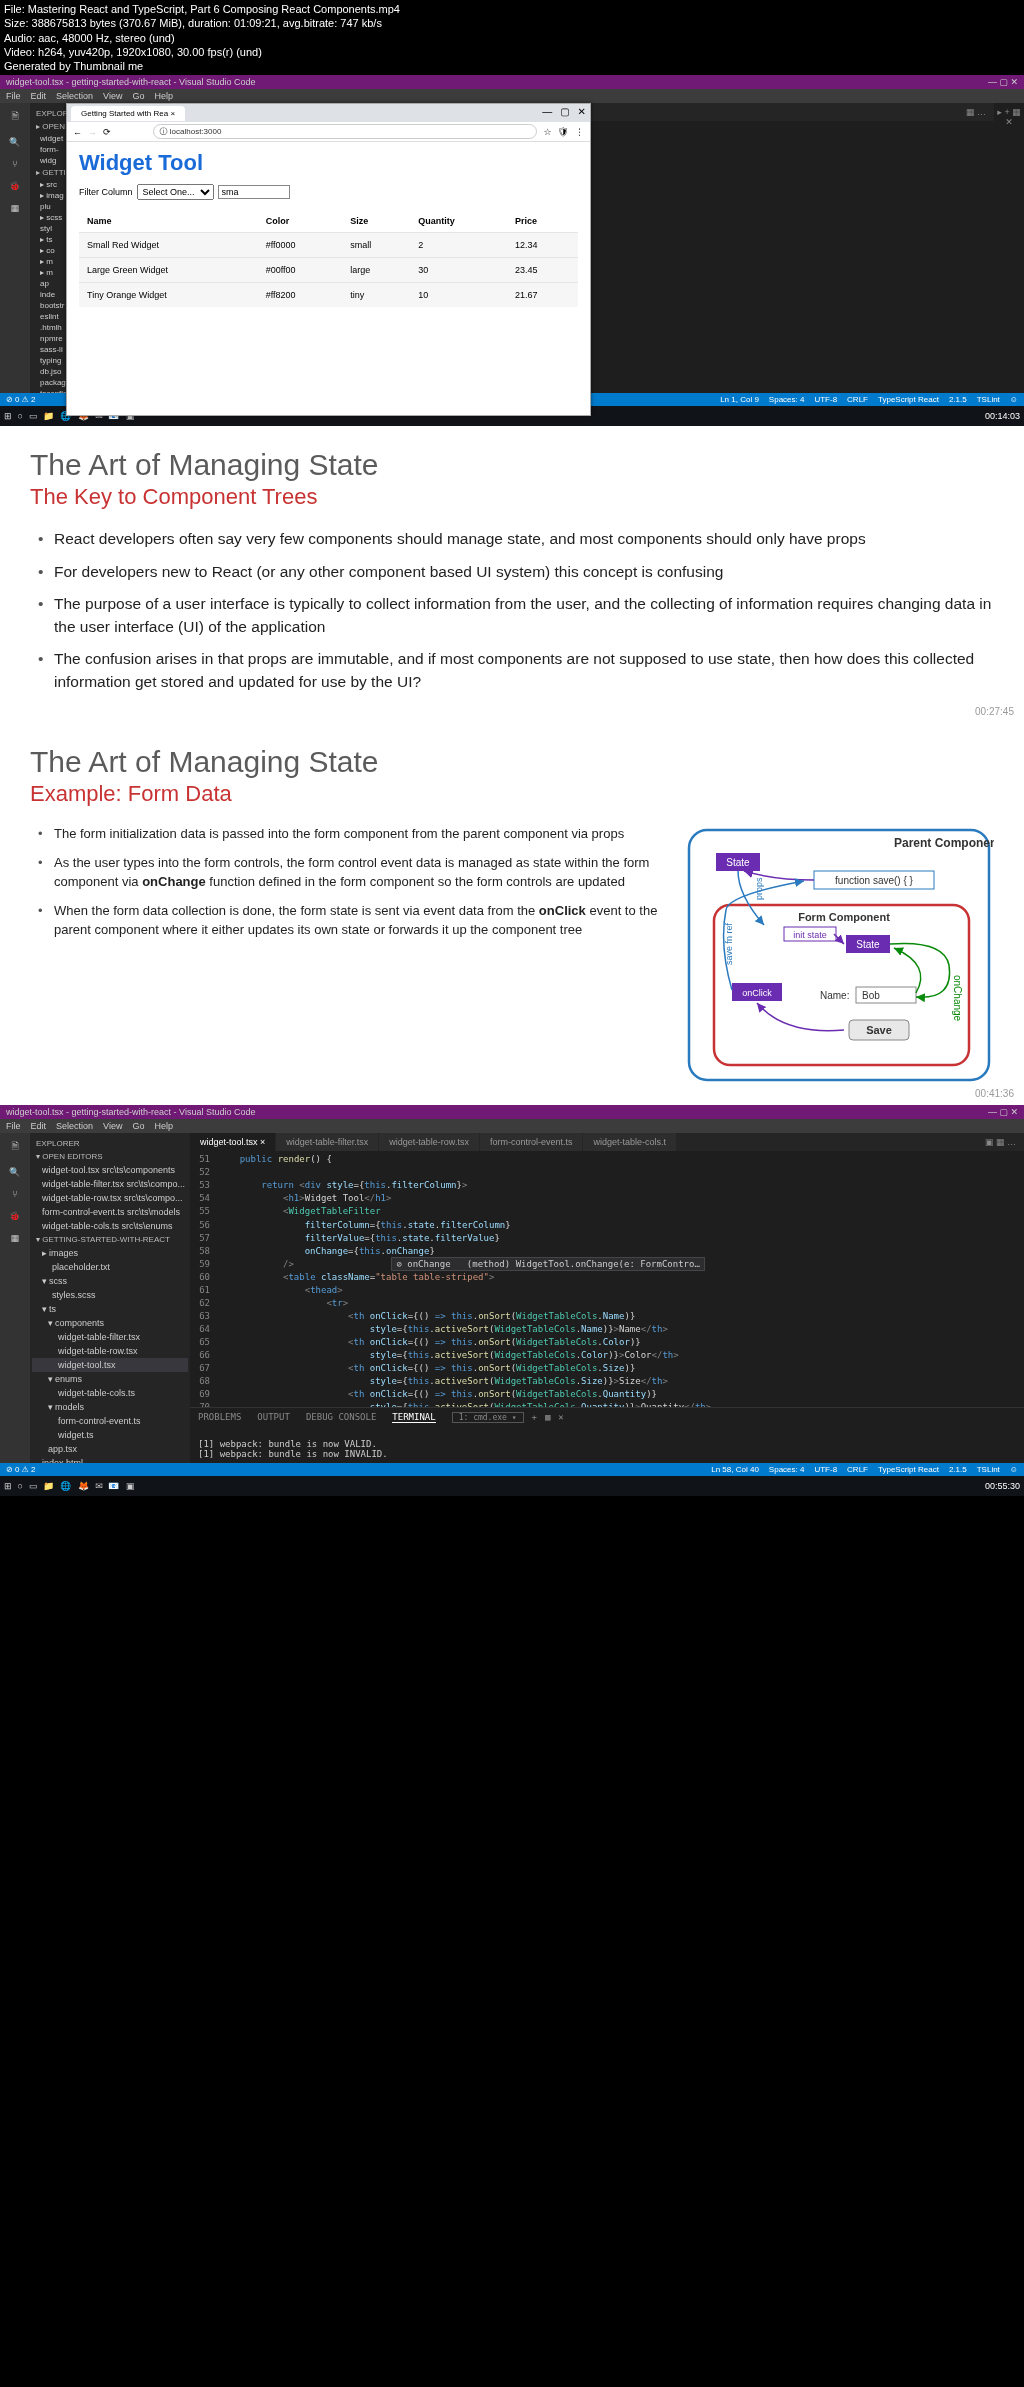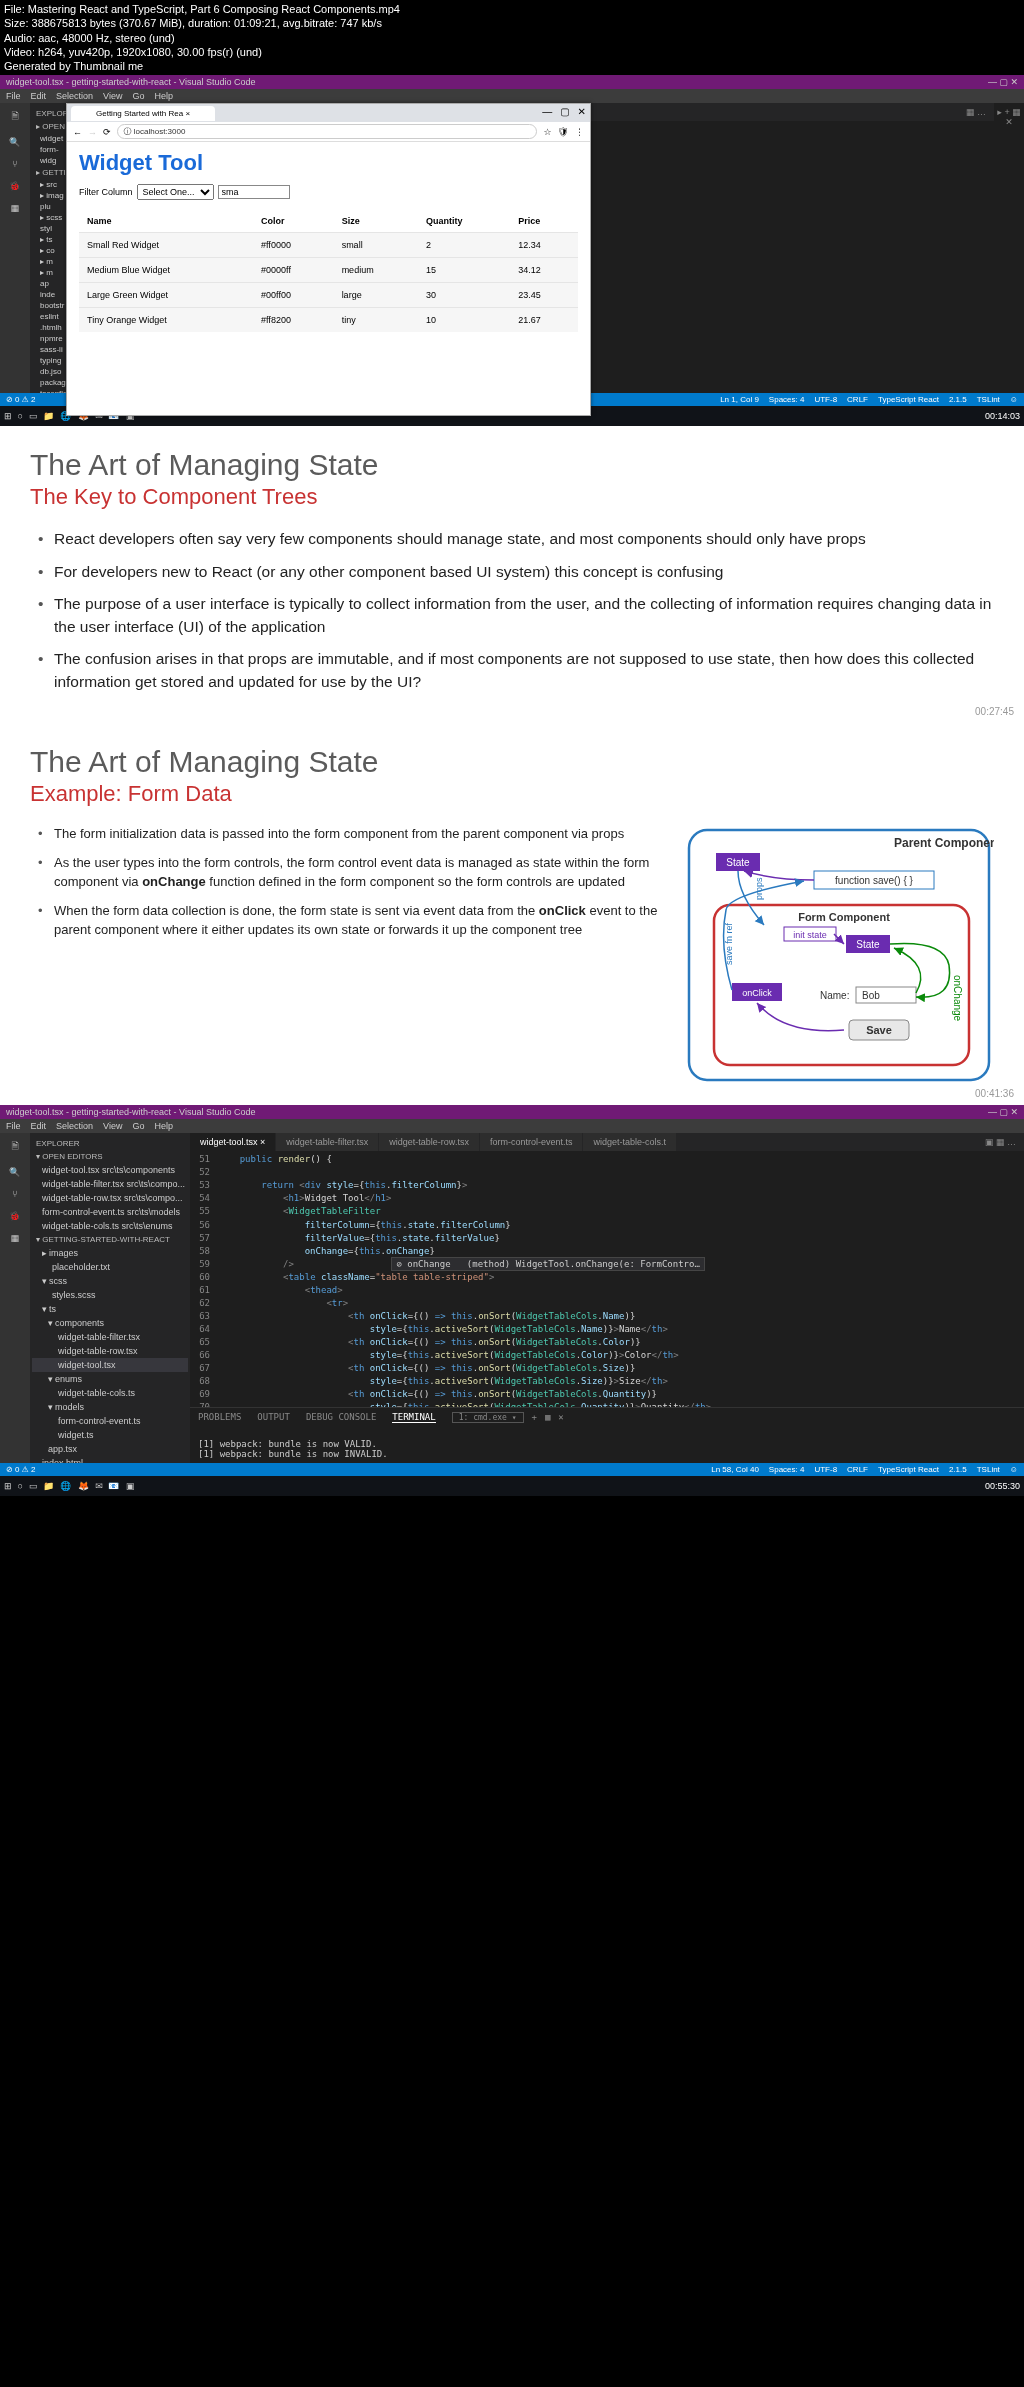--- a/index.html
+++ b/index.html
@@ -24,24 +24,24 @@
 .vscode-tab.active { background: #1e1e1e; color: #fff; }
 .vscode-statusbar { background: #007acc; color: #fff; display: flex; justify-content: space-between; padding: 2px 6px; font-size: 8px; }
 .vscode-statusbar .segl { display: flex; gap: 8px; }
 .vscode-statusbar .segr { display: flex; gap: 10px; }
 .taskbar { background: #101318; display: flex; align-items: center; padding: 0 4px; height: 20px; gap: 6px; position: relative; }
 .taskbar .time { position: absolute; right: 4px; color: #fff; font-size: 9px; }
 
 
 .browser { position: absolute; top: 0; left: 66px; width: 525px; height: 313px; background: #fff; border: 1px solid #aaa; z-index: 10; box-shadow: 0 0 4px rgba(0,0,0,0.5); color: #000; }
 .browser-tabs { background: #dee1e6; display: flex; align-items: center; font-size: 8px; height: 18px; position: relative; }
-.browser-tab { background: #fff; padding: 3px 25px; border-radius: 4px 4px 0 0; margin-left: 4px; font-size: 8px; }
+.browser-tab { background: #fff; padding: 3px 10px; border-radius: 4px 4px 0 0; margin-left: 4px; font-size: 8px; }
 .browser-ctrl { position: absolute; right: 4px; top: 2px; display: flex; gap: 8px; font-size: 10px; }
 .browser-addr { display: flex; align-items: center; padding: 2px 6px; gap: 6px; font-size: 9px; border-bottom: 1px solid #ddd; }
-.browser-addr .url { flex: 1; border: 1px solid #ccc; border-radius: 10px; padding: 1px 6px; font-size: 8px; color: #333; }
+.browser-addr .url { flex: 1; border: 1px solid #ccc; border-radius: 10px; padding: 1px 6px; font-size: 8px; color: #333; margin-left: 36px; }
 .browser-content { padding: 8px 12px; }
 .browser-content h1 { color: #1a6ad8; font-size: 22px; font-weight: bold; margin-bottom: 8px; }
 .filter-row { display: flex; align-items: center; gap: 4px; font-size: 9px; margin-bottom: 10px; }
 .filter-row select { font-size: 9px; padding: 1px; }
 .filter-row input { font-size: 9px; padding: 1px 3px; width: 72px; border: 1px solid #888; }
 .wtable { width: 100%; border-collapse: collapse; font-size: 9px; }
 .wtable th { text-align: left; padding: 6px 8px; font-weight: bold; }
 .wtable td { padding: 7px 8px; }
 .wtable tbody tr { background: #f6f6f6; border-top: 1px solid #e5e5e5; }
 
@@ -178,27 +178,20 @@
             <th>Price</th>
           </tr>
             </thead>
           <tbody>
             <tr>
                 <td>Small Red Widget</td>
                 <td>#ff0000</td>
                 <td>small</td>
                 <td>2</td>
                 <td>12.34</td>
-              </tr>
-            <tr>
-                <td>Medium Blue Widget</td>
-                <td>#0000ff</td>
-                <td>medium</td>
-                <td>15</td>
-                <td>34.12</td>
               </tr>
             <tr>
                 <td>Large Green Widget</td>
                 <td>#00ff00</td>
                 <td>large</td>
                 <td>30</td>
                 <td>23.45</td>
               </tr>
             <tr>
                 <td>Tiny Orange Widget</td>

